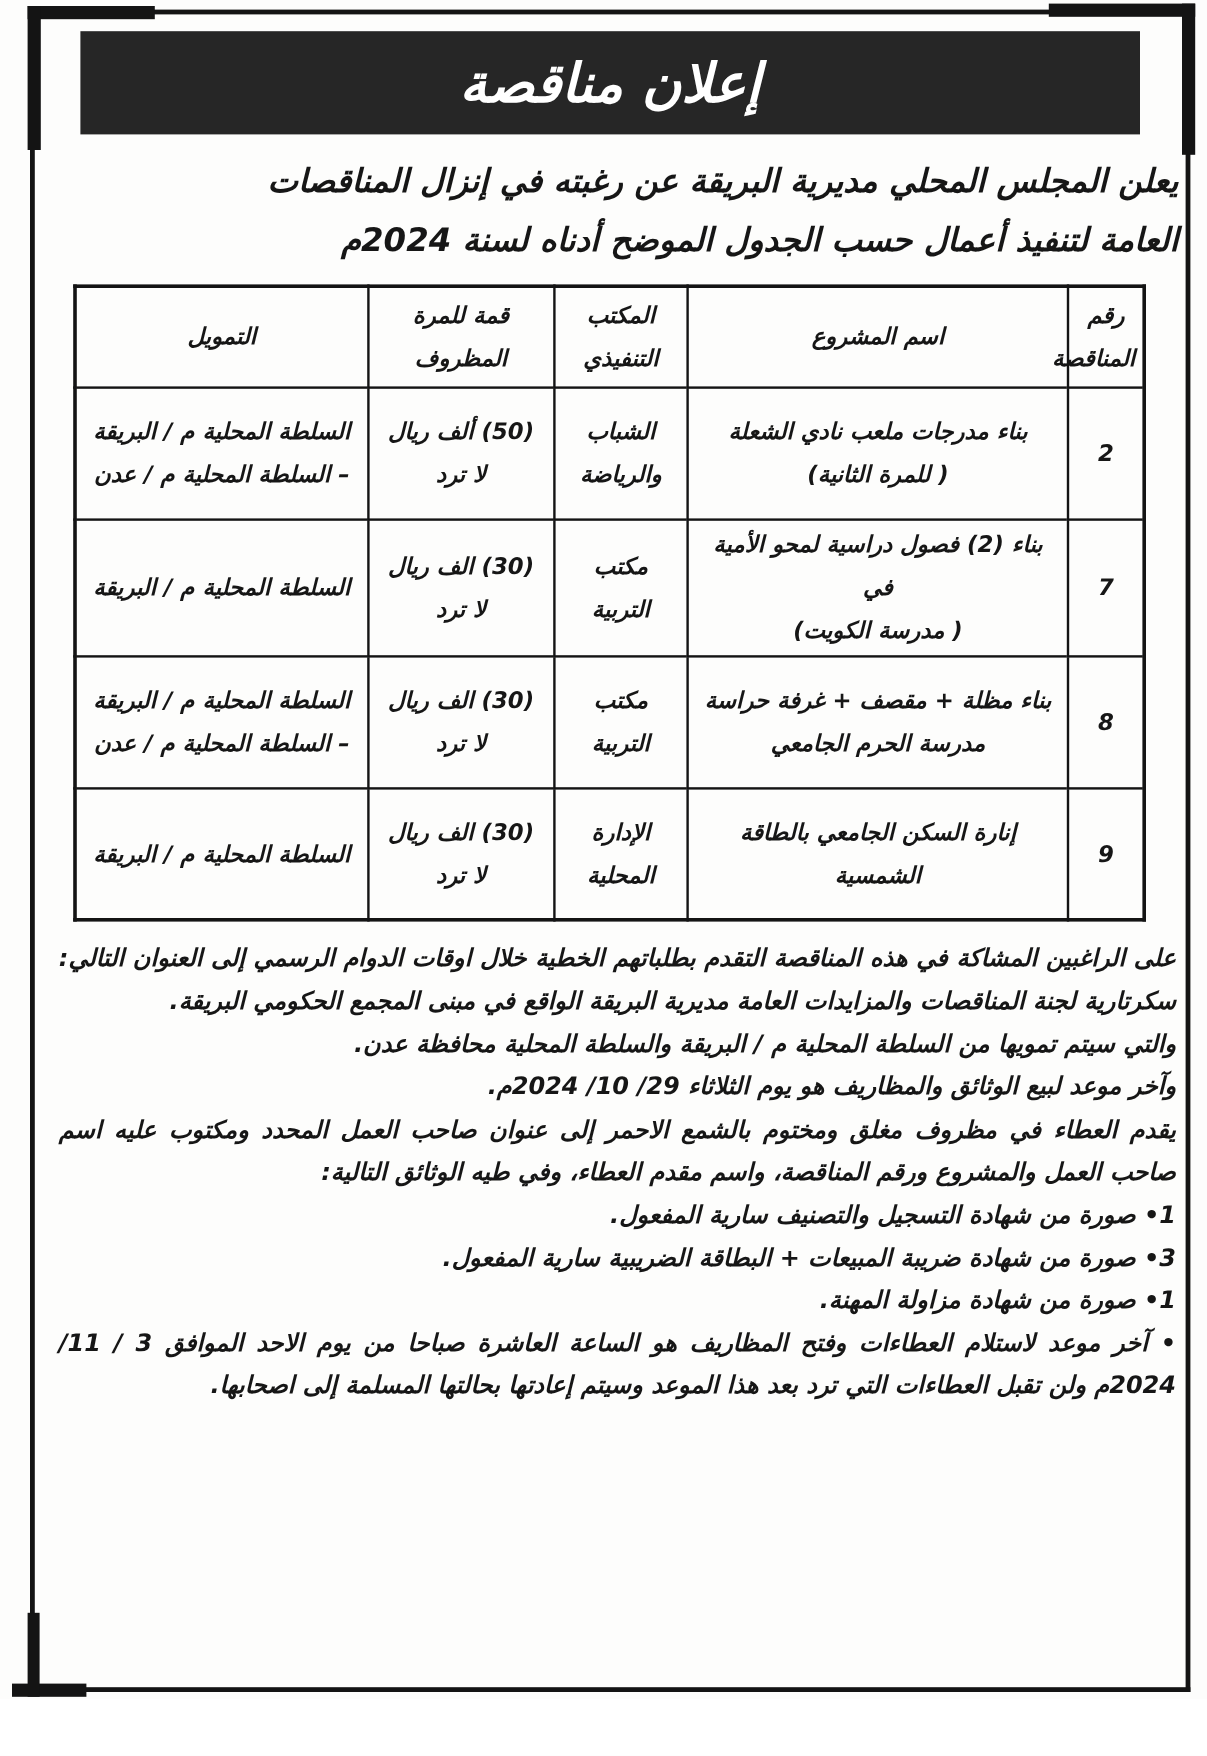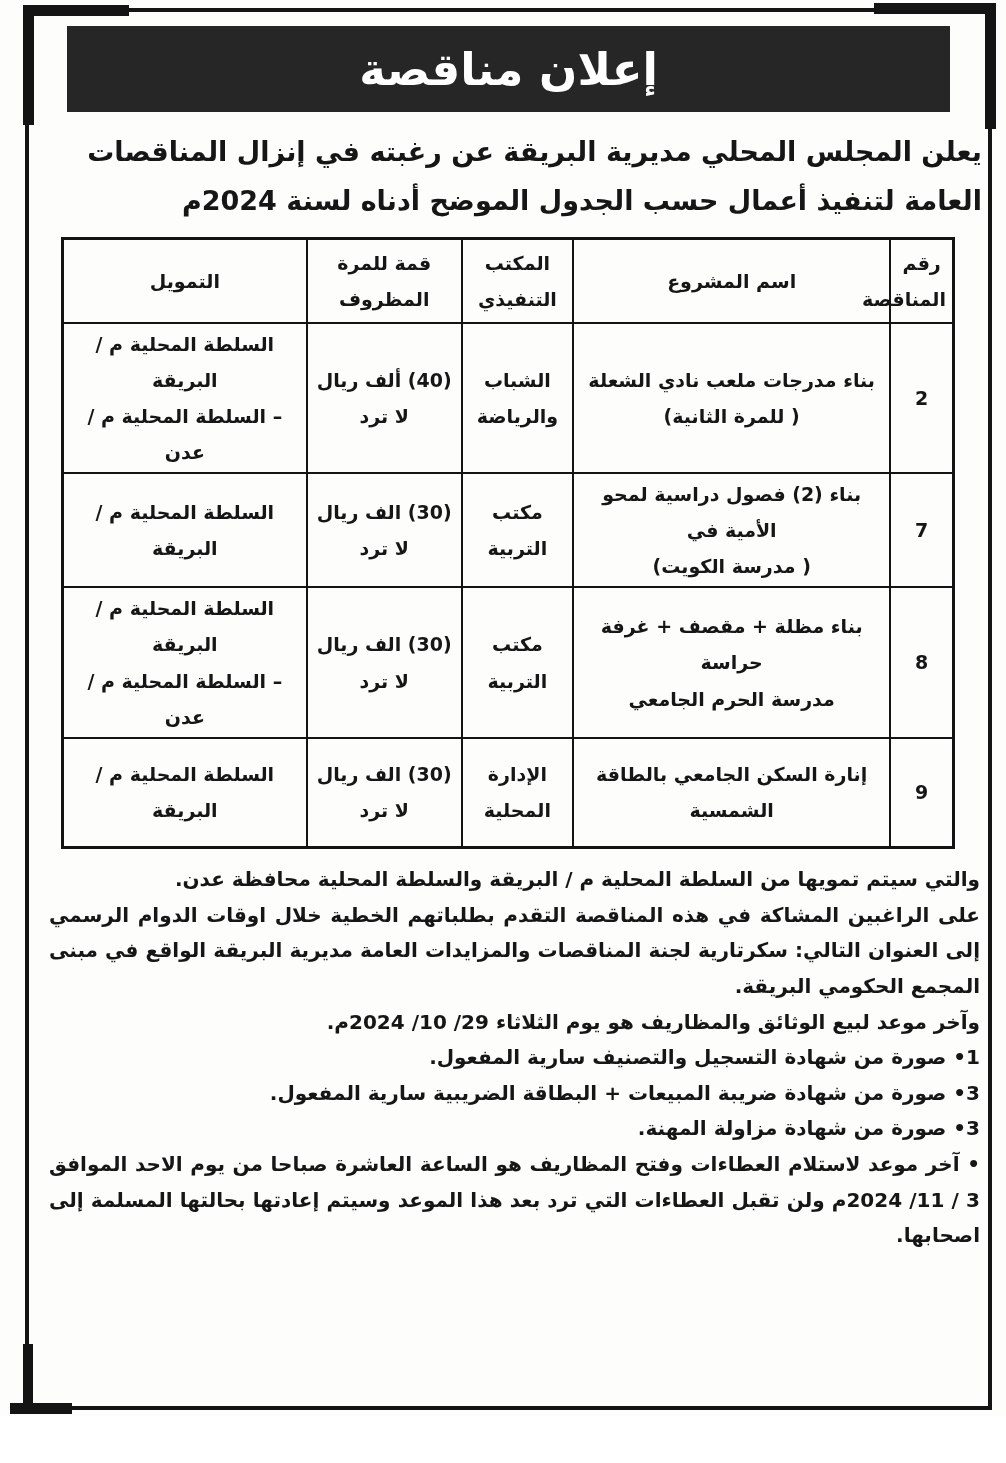--- a/index.html
+++ b/index.html
@@ -10,20 +10,21 @@
   .page {
     position: relative;
     width: 1006px;
     height: 1416px;
     background: #fdfdfc;
     color: #161616;
     font-family: "DejaVu Sans", sans-serif;
     font-weight: 700;
     direction: rtl;
     overflow: hidden;
+    font-style: italic;
   }
   
   .frame-top    { position: absolute; left: 25px; right: 14px; top: 8px;    height: 4px; background: #141414; }
   .frame-bottom { position: absolute; left: 12px; right: 14px; bottom: 6px; height: 4px; background: #141414; }
   .frame-left   { position: absolute; left: 25px; top: 8px; bottom: 6px;    width: 4px;  background: #141414; }
   .frame-right  { position: absolute; right: 14px; top: 8px; bottom: 6px;   width: 4px;  background: #141414; }
   .corner-tl-h  { position: absolute; left: 23px;  top: 5px;    width: 106px; height: 11px; background: #141414; }
   .corner-tl-v  { position: absolute; left: 23px;  top: 5px;    width: 11px;  height: 120px; background: #141414; }
   .corner-tr-h  { position: absolute; right: 10px; top: 3px;    width: 122px; height: 11px; background: #141414; }
   .corner-tr-v  { position: absolute; right: 10px; top: 3px;    width: 11px;  height: 126px; background: #141414; }
@@ -144,21 +145,21 @@
           <th>التمويل</th>
         </tr>
       </thead>
       <tbody>
         <tr>
           <td class="cell-number">2</td>
           <td class="cell-project">بناء مدرجات ملعب نادي الشعلة
 ( للمرة الثانية)</td>
           <td class="cell-office">الشباب
 والرياضة</td>
-          <td class="cell-envelope">(40) ألف ريال
+          <td class="cell-envelope">(50) ألف ريال
 لا ترد</td>
           <td class="cell-funding">السلطة المحلية م / البريقة
 – السلطة المحلية م / عدن</td>
         </tr>
         <tr>
           <td class="cell-number">7</td>
           <td class="cell-project">بناء (2) فصول دراسية لمحو الأمية في
 ( مدرسة الكويت)</td>
           <td class="cell-office">مكتب
 التربية</td>
@@ -184,24 +185,25 @@
           <td class="cell-office">الإدارة
 المحلية</td>
           <td class="cell-envelope">(30) الف ريال
 لا ترد</td>
           <td class="cell-funding">السلطة المحلية م / البريقة</td>
         </tr>
       </tbody>
     </table>
 
     <div class="notes">
+      <p>على الراغبين المشاكة في هذه المناقصة التقدم بطلباتهم الخطية خلال اوقات الدوام الرسمي إلى العنوان التالي: سكرتارية لجنة المناقصات والمزايدات العامة مديرية البريقة الواقع في مبنى المجمع الحكومي البريقة.</p>
       <p>والتي سيتم تمويها من السلطة المحلية م / البريقة والسلطة المحلية محافظة عدن.</p>
-      <p>على الراغبين المشاكة في هذه المناقصة التقدم بطلباتهم الخطية خلال اوقات الدوام الرسمي إلى العنوان التالي: سكرتارية لجنة المناقصات والمزايدات العامة مديرية البريقة الواقع في مبنى المجمع الحكومي البريقة.</p>
       <p>وآخر موعد لبيع الوثائق والمظاريف هو يوم الثلاثاء 29/ 10/ 2024م.</p>
+      <p>يقدم العطاء في مظروف مغلق ومختوم بالشمع الاحمر إلى عنوان صاحب العمل المحدد ومكتوب عليه اسم صاحب العمل والمشروع ورقم المناقصة، واسم مقدم العطاء،  وفي طيه الوثائق التالية:</p>
       <p>1• صورة من شهادة التسجيل والتصنيف سارية المفعول.</p>
       <p>3• صورة من شهادة ضريبة المبيعات + البطاقة الضريبية سارية المفعول.</p>
-      <p>3• صورة من شهادة مزاولة المهنة.</p>
+      <p>1• صورة من شهادة مزاولة المهنة.</p>
       <p>• آخر موعد لاستلام العطاءات وفتح المظاريف هو الساعة العاشرة صباحا من يوم الاحد الموافق 3 / 11/ 2024م ولن تقبل العطاءات التي ترد بعد هذا الموعد وسيتم إعادتها بحالتها المسلمة إلى اصحابها.</p>
 
     </div>
 
   </div>
 </div>
 
 </body></html>

